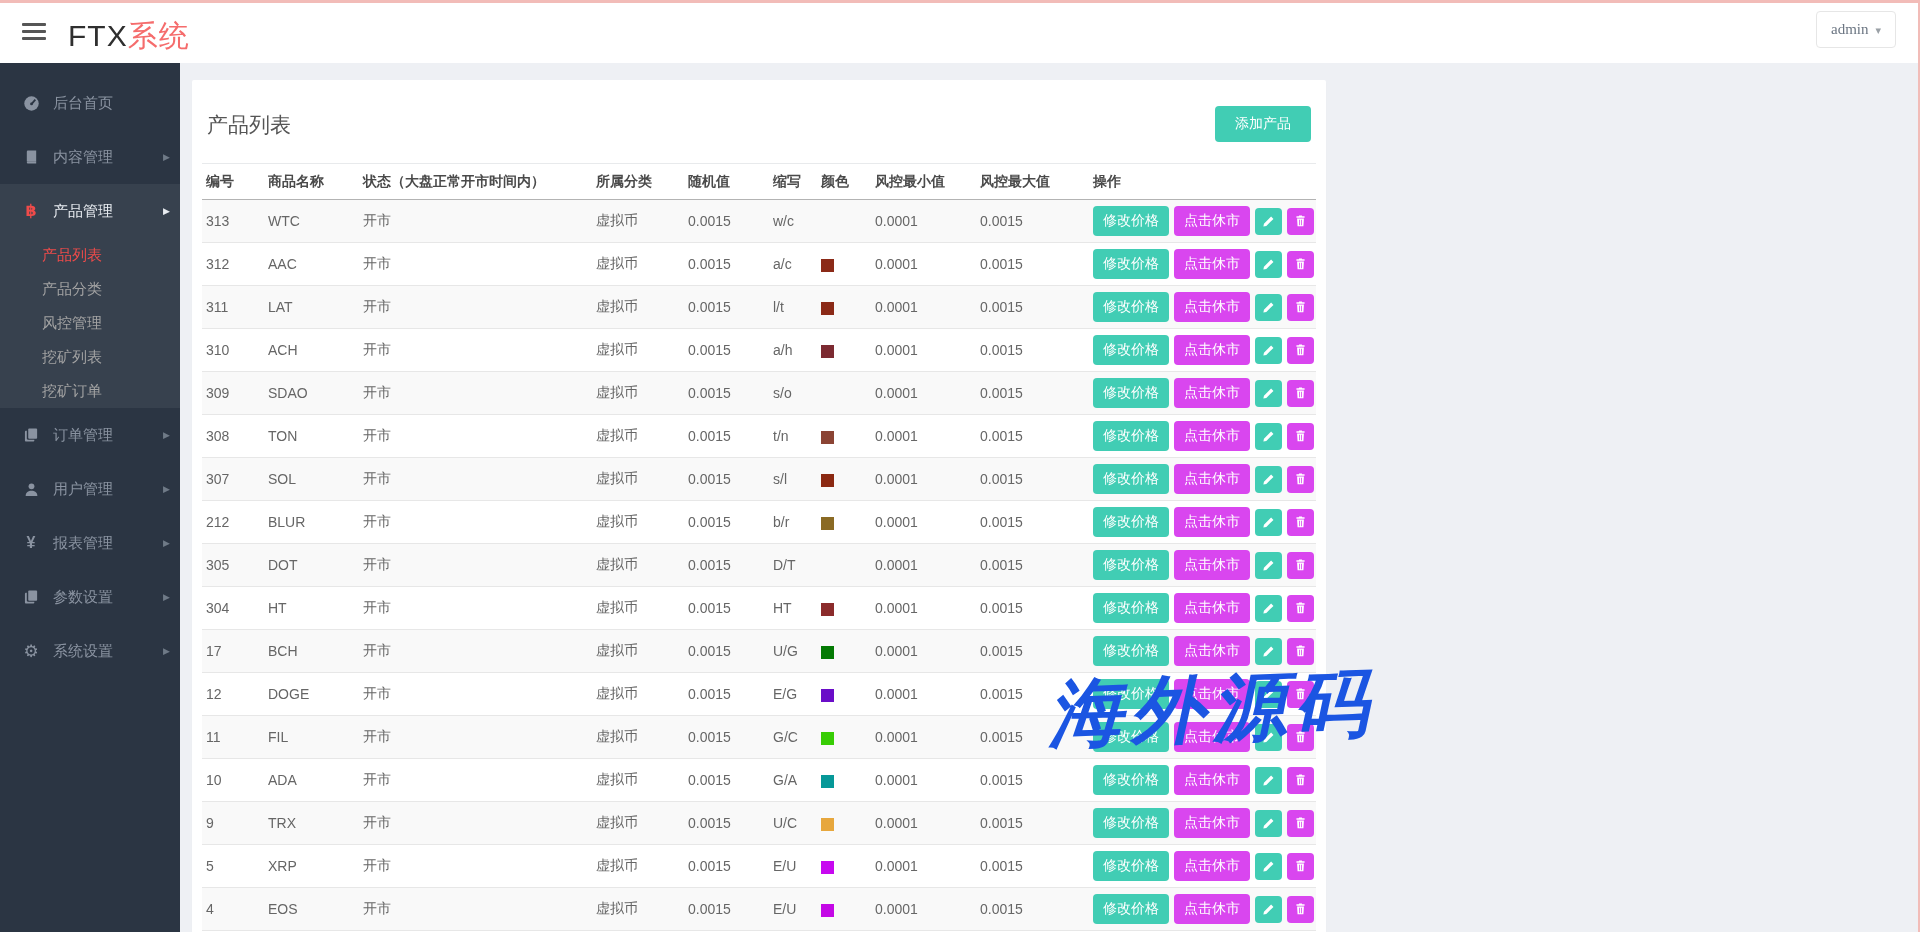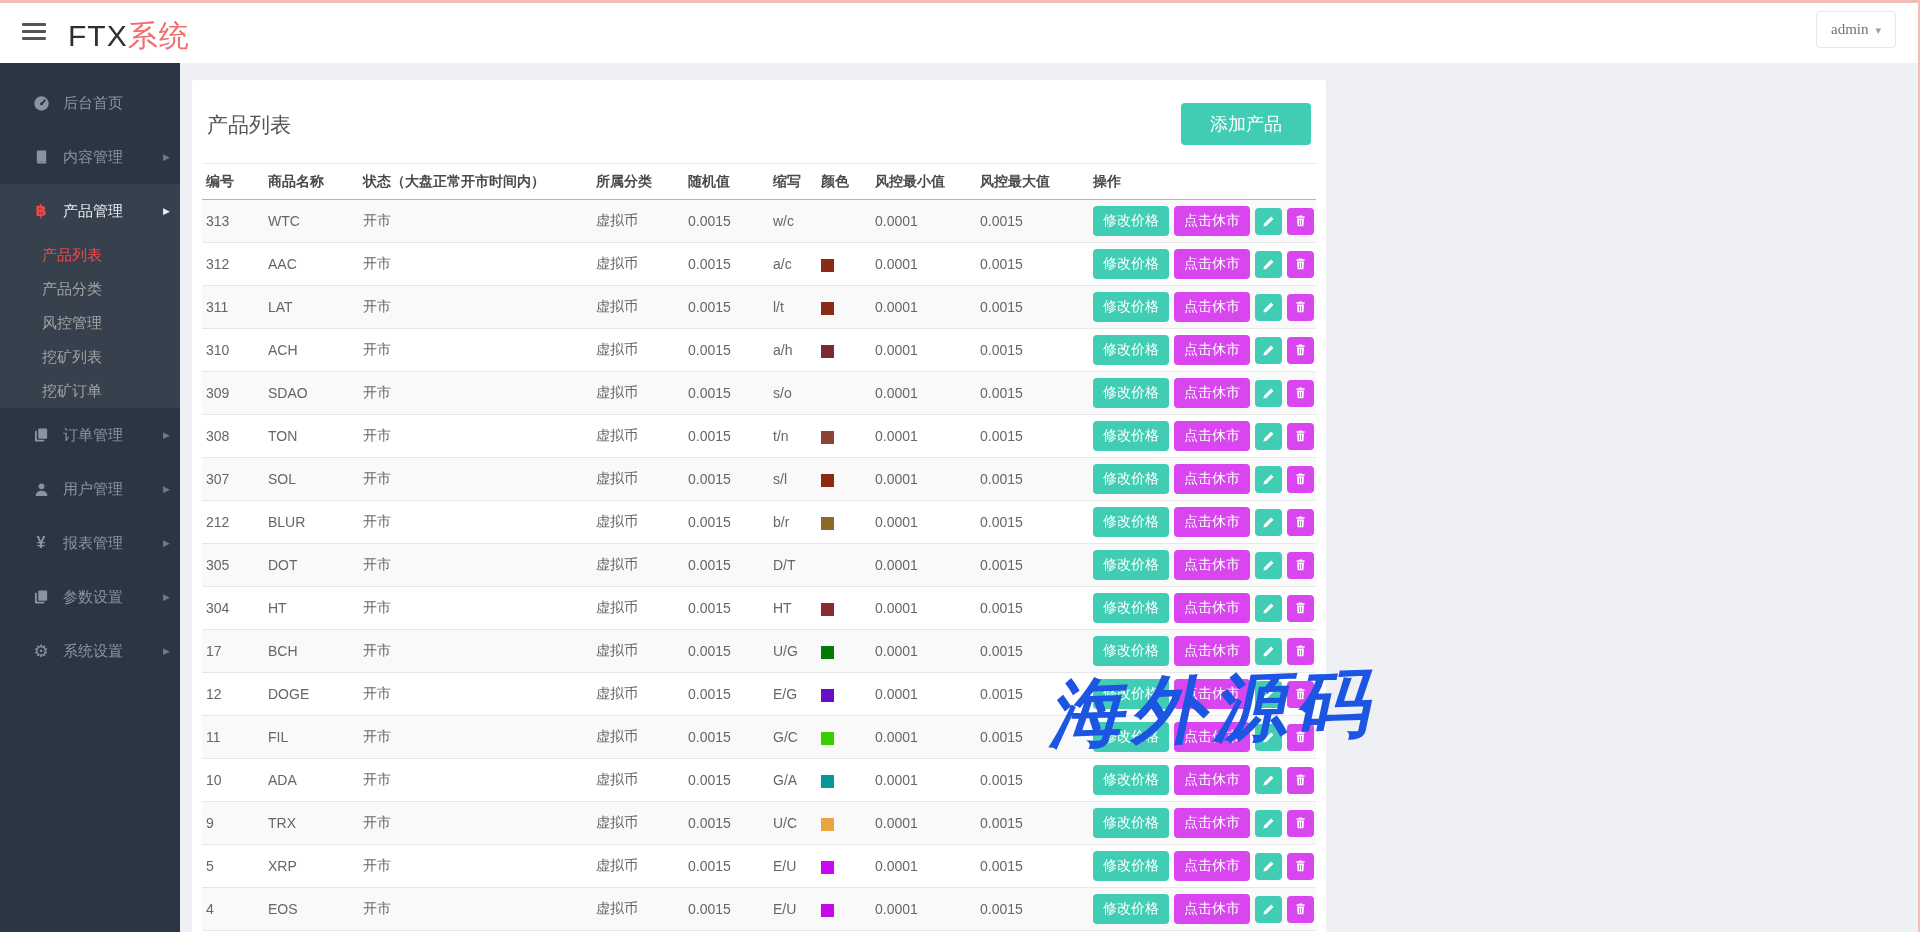--- a/index.html
+++ b/index.html
@@ -18,42 +18,42 @@
   .hamburger { position:absolute; left:22px; top:20px; width:24px; height:20px; cursor:pointer; }
   .hamburger span { display:block; height:3px; background:#565656; margin-bottom:4px; border-radius:1px; }
   .brand { position:absolute; left:68px; top:13px; font-size:30px; color:#2f2f2f; letter-spacing:1px; }
   .brand .accent { color:#f56c6c; }
   .user-dd { position:absolute; right:24px; top:8px; border:1px solid #e6e6e6; border-radius:4px;
     padding:9px 14px; font-size:15px; color:#6b7582; background:#fff; cursor:pointer;font-family:Liberation Serif, serif; }
   .user-dd .caret { color:#9aa0a6; font-size:11px; margin-left:7px; }
 
   
   aside { position:absolute; left:0; top:63px; bottom:0; width:180px; background:#2b3543; z-index:4; padding-top:13px; }
-  .side-item { height:54px; display:flex; align-items:center; color:#8a93a1; font-size:15px; cursor:pointer; position:relative;padding-left:10px; }
+  .side-item { height:54px; display:flex; align-items:center; color:#8a93a1; font-size:15px; cursor:pointer; position:relative; }
   .side-item .ico { width:20px; margin-left:21px; margin-right:12px; display:inline-flex; justify-content:center; align-items:center; }
   .side-item .ico svg { display:block; }
   .char-ico { font-weight:bold; font-size:16px; line-height:1; }
   .side-item .caret-r { position:absolute; right:10px; font-size:9px; color:#6f7a87; }
   .side-group.open { background:#37414e; }
   .side-item.parent-active { color:#e8ecf1; }
   .side-item.parent-active .ico { color:#ef4b4a; }
   .side-item.parent-active .caret-r { color:#e8ecf1; }
   .side-sub-item { height:34px; line-height:34px; padding-left:42px; color:#a3a3a3; font-size:15px; cursor:pointer; }
   .side-sub-item.active { color:#ef4b4a; }
 
   
   main { position:absolute; left:180px; top:63px; right:0; bottom:0; background:#eef0f4; }
   .card { position:absolute; left:12px; top:17px; width:1134px; height:1200px; background:#fff;
     border-radius:2px; box-shadow:0 1px 1px rgba(0,0,0,.04); padding:0 10px; }
   .card-head { position:relative; height:83px; display:flex; align-items:center; justify-content:space-between; padding:0 5px; }
   .card-head h2 { margin:6px 0 0 0; font-size:21px; font-weight:normal; color:#555; }
   .btn { border:none; border-radius:4px; color:#fff; cursor:pointer; font-family:inherit; }
   .teal { background:#41cdb4; }
   .redbg { background:#d946ef; }
-  .add-btn { font-size:18px; padding:9px 29px; margin-top:4px; }
+  .add-btn { font-size:14px; padding:9px 20px; margin-top:4px; }
 
   table { width:100%; border-collapse:collapse; table-layout:fixed; }
   thead th { text-align:left; font-size:14px; color:#4a4a4a; font-weight:bold; height:36px;
     border-top:1px solid #e8eaec; border-bottom:1px solid #b3b3b3; padding:0 4px; }
   tbody td { height:43px; font-size:14px; color:#666; border-bottom:1px solid #e7e7e7; padding:0 4px; overflow:hidden; white-space:nowrap; }
   tbody tr:nth-child(odd) { background:#f9f9f9; }
   .swatch { display:inline-block; width:13px; height:13px; vertical-align:middle; }
   .btn-text { font-size:14px; padding:6px 10px; margin-right:5px; }
   .btn-icon { width:27px; height:27px; padding:0; margin-right:5px; vertical-align:middle; display:inline-flex; align-items:center; justify-content:center; }
   .btn-icon svg { display:block; }

